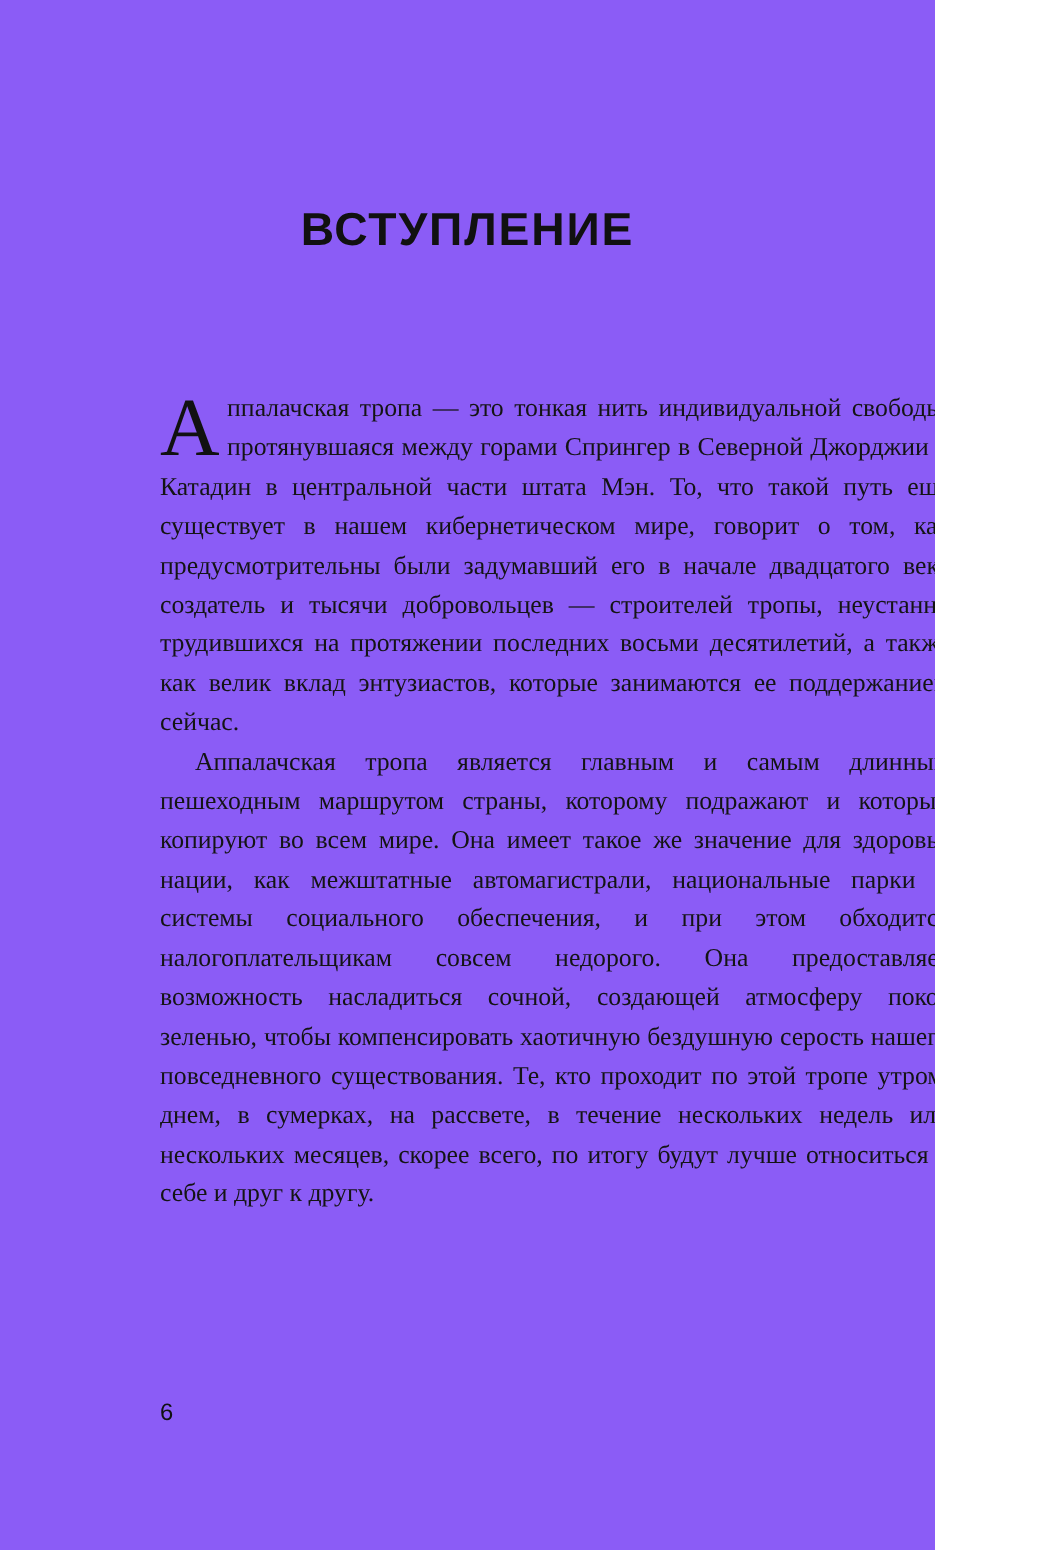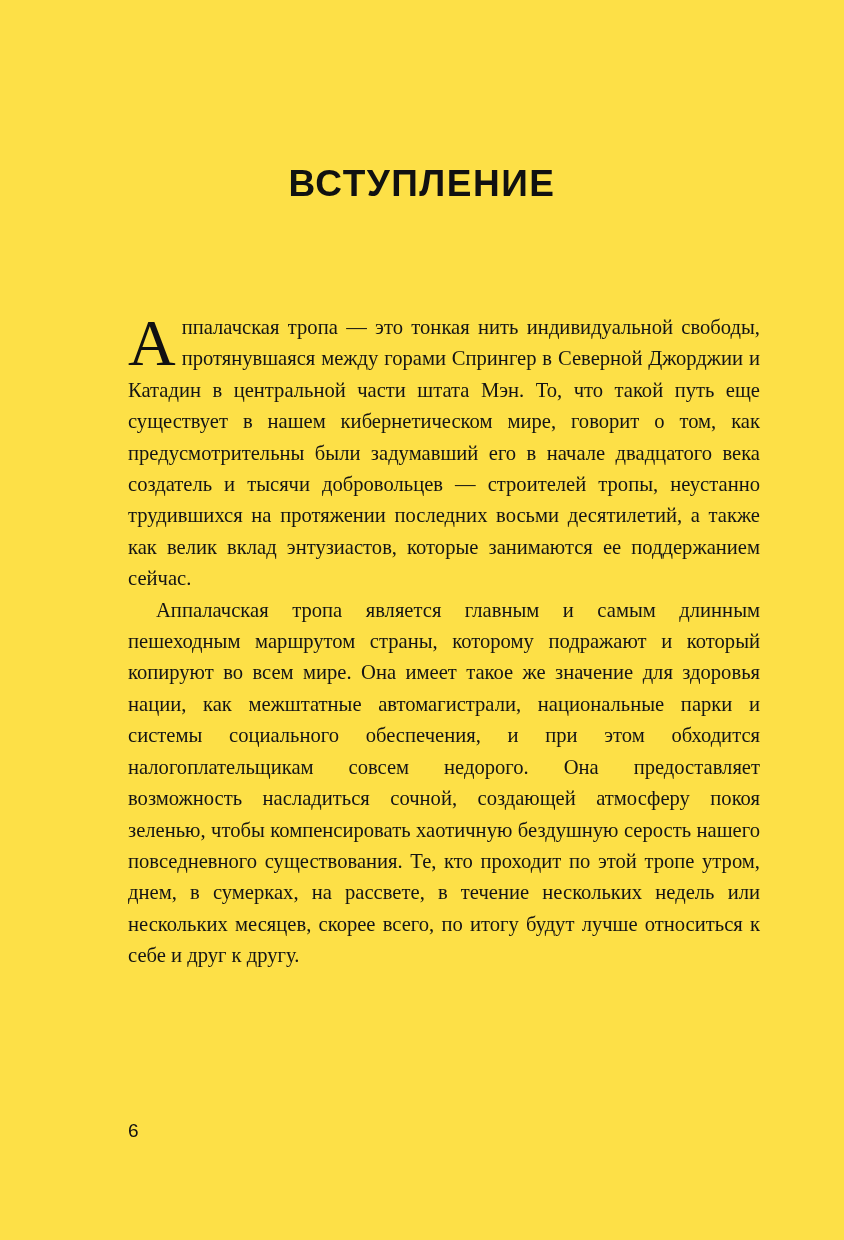--- a/index.html
+++ b/index.html
@@ -2,23 +2,23 @@
 <html lang="ru"><head>
 <meta charset="utf-8">
 <style>
   html, body {
     margin: 0;
     padding: 0;
     background: #ffffff;
   }
   .page {
     position: relative;
-    width: 844px;
+    width: 748px;
     height: 1240px;
-    background: #fde047;
+    background: #8b5cf6;
     overflow: hidden;
     box-sizing: border-box;
   }
   .chapter-title {
     position: absolute;
     left: 0;
     right: 0;
     top: 138px;
     text-align: center;
     font-family: "Liberation Sans", sans-serif;

